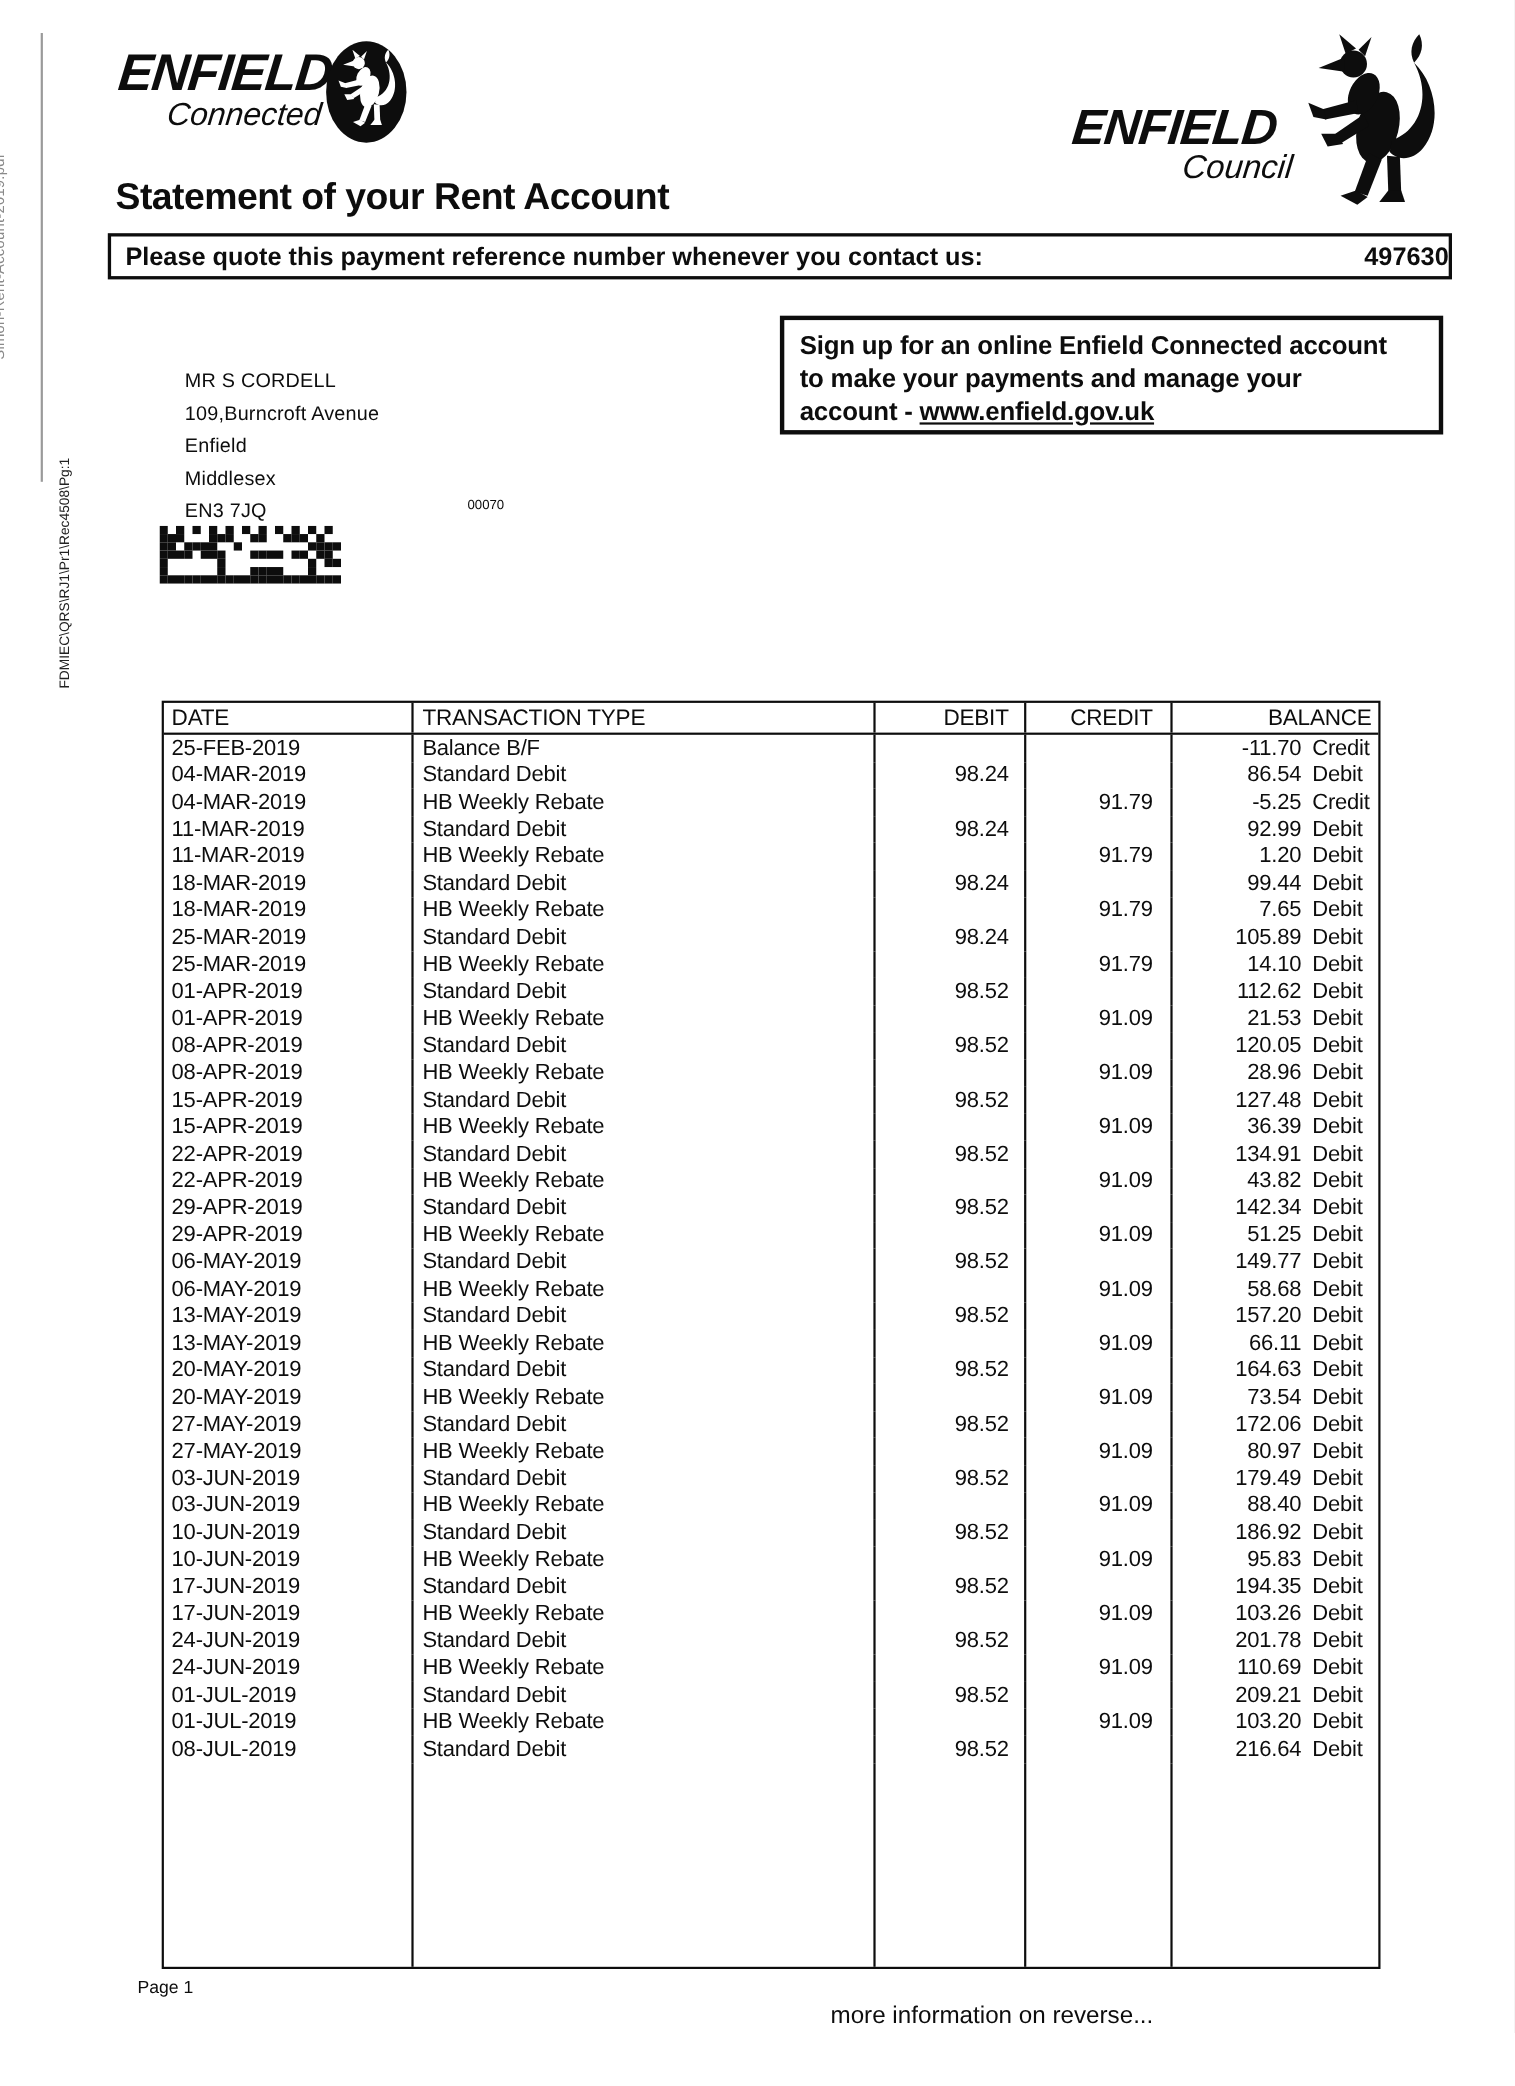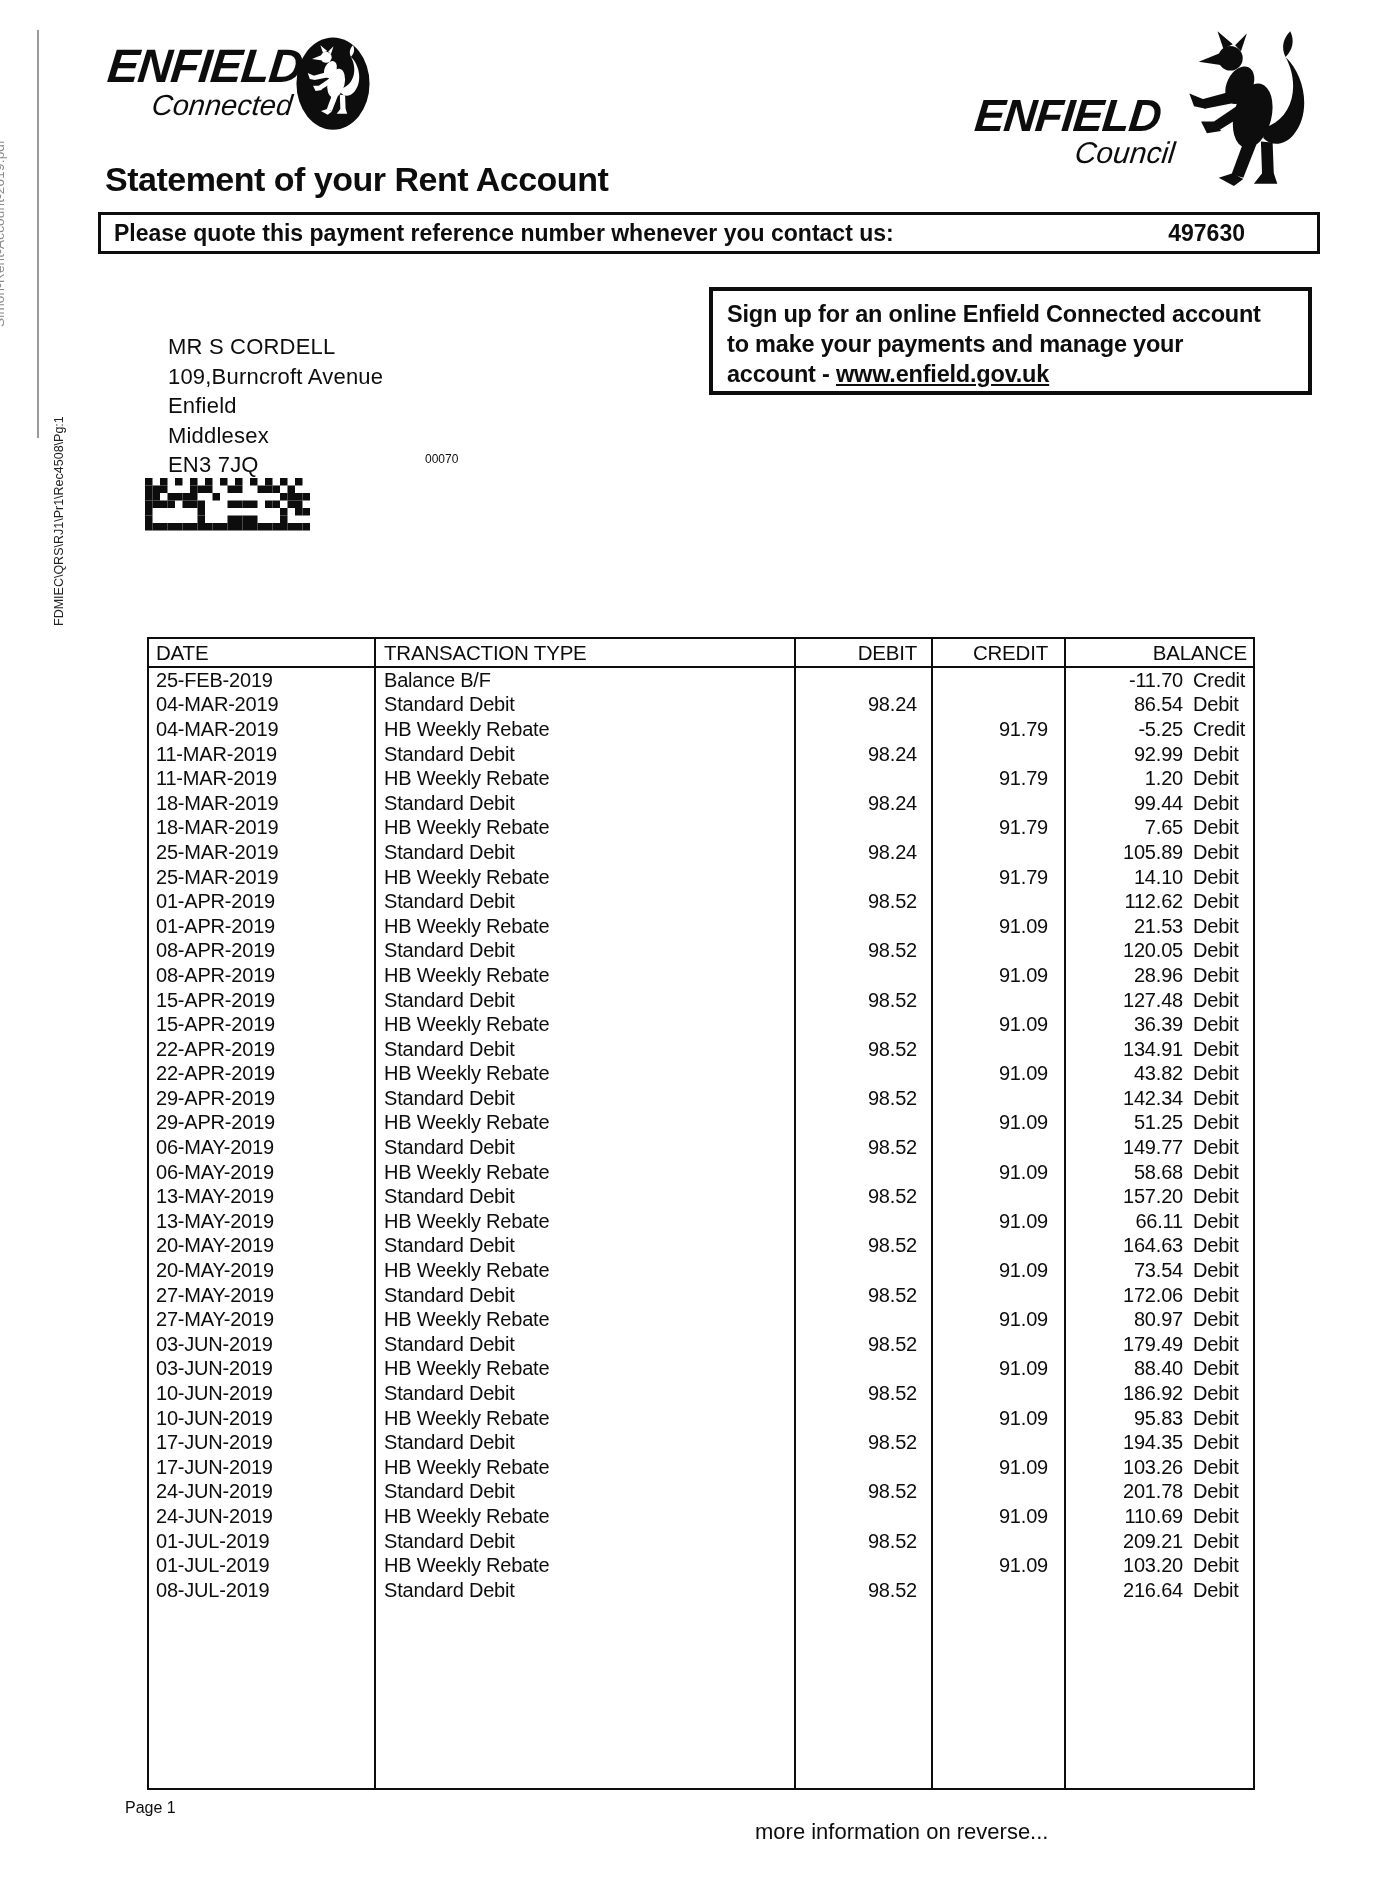--- a/index.html
+++ b/index.html
@@ -27,32 +27,32 @@
   .logo-sub{font-style:italic;letter-spacing:0;transform:skewX(-6deg);}
   .title{font-size:34px;font-weight:bold;letter-spacing:-.5px;}
   
   .refbox{
     left:98px;top:212px;width:1222px;height:42px;
     border:3px solid #0d0d0d;box-sizing:border-box;
     display:flex;align-items:center;
     font-size:23px;font-weight:bold;
     padding-left:13px;
   }
-  .refbox .num{margin-left:auto;margin-right:72px;text-align:right;}
+  .refbox .num{margin-left:auto;text-align:right;}
   
   .signup{
     left:709px;top:287px;width:603px;height:108px;
     border:4px solid #0d0d0d;box-sizing:border-box;
     padding:8px 0 0 14px;
     font-size:23.5px;font-weight:bold;line-height:30px;
     letter-spacing:-.2px;
   }
   .signup .url{text-decoration:underline;}
   
-  .address{left:168px;top:332px;font-size:22px;line-height:29.5px;letter-spacing:.2px;}
+  .address{left:168px;top:332px;font-size:18px;line-height:29.5px;letter-spacing:.2px;}
   .mailcode{left:425px;top:452px;font-size:12px;}
   
   .stmt{
     left:147px;top:637px;width:1108px;height:1153px;
     border:2px solid #0d0d0d;box-sizing:border-box;
     display:flex;flex-direction:column;
     font-size:20px;letter-spacing:-.2px;
   }
   .trow{display:grid;grid-template-columns:225px 420px 137px 133px 1fr;flex:0 0 auto;}
   .trow.head{height:27px;border-bottom:2px solid #0d0d0d;font-size:20.5px;}

